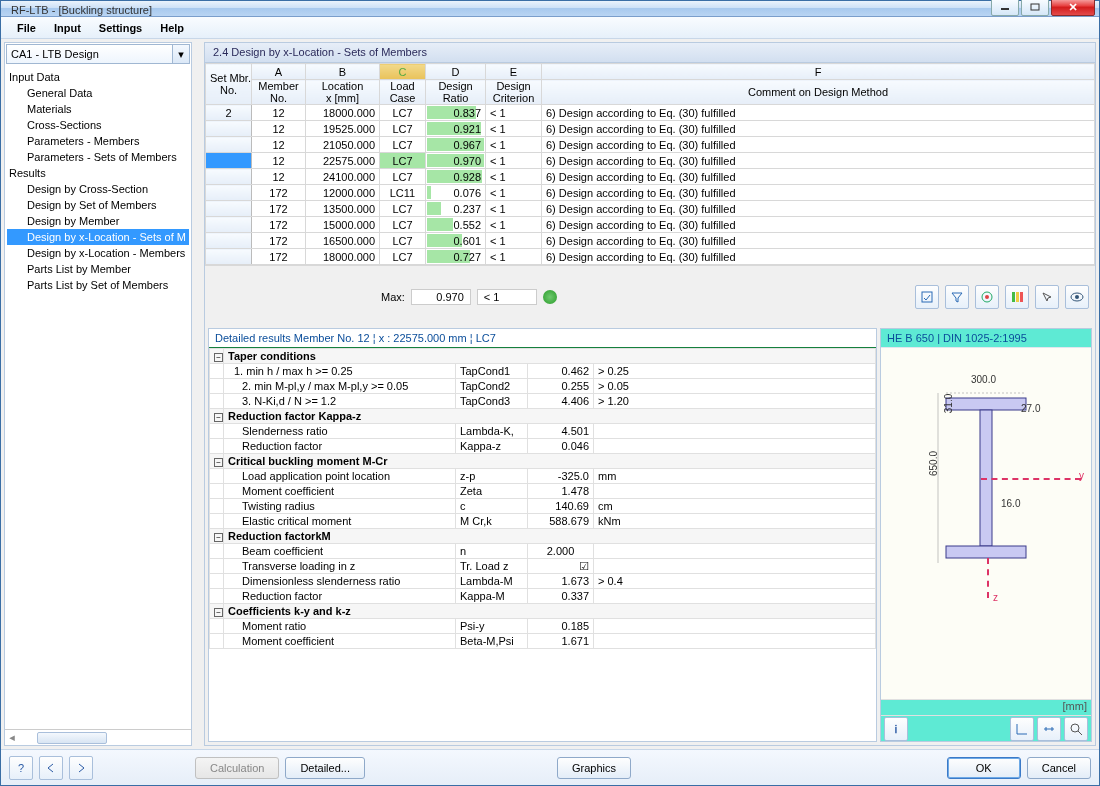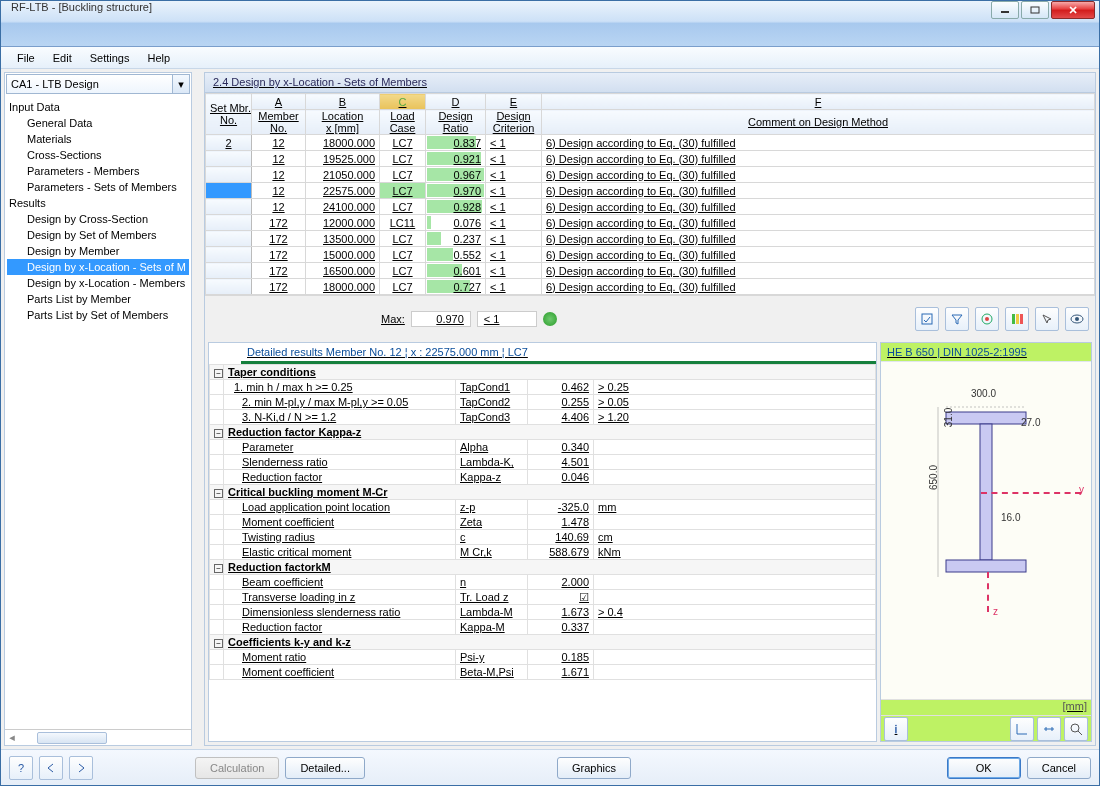--- a/index.html
+++ b/index.html
@@ -1,65 +1,65 @@
 <!DOCTYPE html>
 <html><head>
 <meta charset="utf-8">
 <style>
 * { box-sizing: border-box; font-family: "Segoe UI", Tahoma, sans-serif; font-size: 11px; }
 html, body { margin: 0; padding: 0; height: 100%; background: #fff; }
 .window { width: 1100px; height: 786px; display: flex; flex-direction: column; border: 1px solid #3a6ea5; background: #f0f0f0; }
-.title-bar { height: 46px; background: linear-gradient(#eaf3fc, #cde1f7 45%, #a8c9ee 50%, #b9d5f3); display: flex; align-items: flex-start; padding: 0 4px; border-bottom: 1px solid #7a9ecb; }
+.title-bar { height: 16px; background: linear-gradient(#eaf3fc, #cde1f7 45%, #a8c9ee 50%, #b9d5f3); display: flex; align-items: flex-end; padding: 0 4px; border-bottom: 1px solid #7a9ecb; }
 .title-bar .title-text { color: #333; flex: 1; padding-left: 6px; }
 .title-bar .wctrl { display: flex; gap: 2px; }
 .tbtn { width: 28px; height: 18px; border: 1px solid #8aa; background: linear-gradient(#fafdff,#d5e7f7); border-radius: 2px; display: flex; align-items: center; justify-content: center; }
 .tbtn.close { width: 44px; background: linear-gradient(#f7a9a9,#e63c3c 45%,#d21b1b 50%,#e34a4a); border-color: #8a2a2a; color: #fff; font-weight: bold; }
 .menu-bar { height: 22px; display: flex; align-items: center; background: linear-gradient(#f9fcff,#e6f0fa); border-bottom: 1px solid #c8d7e8; padding-left: 8px; gap: 2px; }
-.menu-bar span { padding: 3px 8px; }
+.menu-bar span { padding: 3px 8px; font-weight: bold; }
 .main-area { flex: 1; display: flex; padding: 3px; gap: 12px; min-height: 0; }
 .sidebar { width: 188px; display: flex; flex-direction: column; border: 1px solid #b9cbe0; background: #fff; }
 .combo { height: 20px; border: 1px solid #a0b7d2; margin: 1px; display: flex; align-items: center; background: linear-gradient(#fff,#eef5fd); }
 .combo span.ctext { flex: 1; padding-left: 4px; }
 .combo .cbtn { width: 17px; height: 100%; border-left: 1px solid #a0b7d2; display: flex; align-items: center; justify-content: center; background: linear-gradient(#f3f8fe,#dbe8f7); }
 .tree { padding: 4px 2px; font-size: 11px; overflow: hidden; }
 .tree .root { padding: 2px 2px; }
 .tree .item { padding: 2px 2px 2px 20px; white-space: nowrap; }
 .tree .item.sel { background: #3399ff; color: #fff; }
 .sidebar-scroll { height: 16px; border-top: 1px solid #ccc; display: flex; align-items: center; margin-top: auto; }
 .sb-thumb { width: 70px; height: 12px; background: linear-gradient(#f4f8fd,#d8e5f3); border: 1px solid #a9bfdb; border-radius: 2px; margin-left: 18px; }
-.content { flex: 1; display: flex; flex-direction: column; border: 1px solid #b9cbe0; min-width: 0; text-decoration: underline; }
+.content { flex: 1; display: flex; flex-direction: column; border: 1px solid #b9cbe0; min-width: 0; }
 .section-header { height: 20px; background: linear-gradient(#e7eef8,#d2dff0); border-bottom: 1px solid #b9cbe0; padding: 3px 8px; color: #2a2a5a; }
 .grid-area { display: flex; flex-direction: column; }
 table.grid { border-collapse: collapse; width: 100%; table-layout: fixed; font-size: 11px; }
 table.grid th, table.grid td { border: 1px solid #d8d8d8; height: 16px; padding: 0 4px; white-space: nowrap; overflow: hidden; }
 table.grid th { background: linear-gradient(#f7fbff,#e6eef8); text-align: center; font-weight: normal; }
 table.grid td { background: #fff; text-align: right; }
 table.grid td.rowhdr { background: linear-gradient(#f7fbff,#e6eef8); text-align: center; border-right: 1px solid #bbb; }
 table.grid td.center { text-align: center; }
 table.grid td.left { text-align: left; }
 table.grid td.sel { background: #3399ff; color: #fff; }
 table.grid th.selcol { background: linear-gradient(#f2d98b,#e9c259); color: #5a4; }
 .ratio-cell { position: relative; text-align: right; }
 .ratio-fill { position: absolute; left: 1px; top: 1px; bottom: 1px; background: #a6e6a6; }
 .ratio-txt { position: relative; }
-.max-row { display: flex; align-items: center; padding: 11px 6px; gap: 6px; border-top: 1px solid #d8d8d8; }
+.max-row { display: flex; align-items: center; padding: 19px 6px; gap: 6px; border-top: 1px solid #d8d8d8; }
 .max-row .maxbox { border: 1px solid #ccc; padding: 1px 6px; width: 60px; text-align: right; background: #fff; }
 .max-row .spacer { flex: 1; }
 .icon-btn { width: 24px; height: 24px; border: 1px solid #a9bfdb; background: linear-gradient(#fefefe,#e7f0fa); border-radius: 2px; display: flex; align-items: center; justify-content: center; }
 .tick { width: 14px; height: 14px; border-radius: 50%; background: radial-gradient(#6ec96e,#2a9c2a); }
 .lower-panels { display: flex; flex: 1; gap: 3px; padding: 0 3px 3px 3px; min-height: 0; }
 .details-panel { flex: 1; border: 1px solid #b9cbe0; background: #fff; display: flex; flex-direction: column; min-width: 0; }
-.details-title { padding: 3px 6px; color: #0a4d9a; border-bottom: 3px solid #15803d; margin-left: 32px; }
+.details-title { padding: 3px 6px; color: #0a4d9a; border-bottom: 1px solid #15803d; }
 .details-scroll { overflow-y: auto; flex: 1; }
 table.details { border-collapse: collapse; width: 100%; table-layout: fixed; font-size: 11px; }
 table.details td { border: 1px solid #e0e0e0; height: 15px; padding: 0 4px; white-space: nowrap; overflow: hidden; }
 table.details tr.section td { background: #f6f6f6; font-weight: normal; }
 td.icon-cell { width: 14px; text-align: center; padding: 0; }
 .box { display: inline-block; width: 9px; height: 9px; border: 1px solid #666; line-height: 7px; font-size: 8px; text-align: center; }
-.cs-panel { width: 212px; border: 1px solid #b9cbe0; background: #bef264; display: flex; flex-direction: column; }
+.cs-panel { width: 212px; border: 1px solid #b9cbe0; background: #5eead4; display: flex; flex-direction: column; }
 .cs-title { padding: 3px 6px; color: #0a4d9a; border-bottom: 1px solid #e0e6ee; font-size: 11px; }
 .cs-drawing { flex: 1; position: relative; background: #fdfdf6; }
 .cs-foot { height: 16px; border-top: 1px solid #e0e0e0; text-align: right; padding: 0 4px; color: #555; }
 .cs-tools { height: 26px; border-top: 1px solid #e0e0e0; display: flex; align-items: center; gap: 3px; padding: 0 3px; }
 .bottom-bar { height: 36px; display: flex; align-items: center; padding: 4px 8px; gap: 6px; border-top: 1px solid #c8d7e8; background: linear-gradient(#f4f8fe,#e6eef8); }
 .bottom-bar .spacer { flex: 1; }
 .win-btn { height: 22px; padding: 0 14px; border: 1px solid #8fa9c9; background: linear-gradient(#fefefe,#e3edf8); border-radius: 3px; display: flex; align-items: center; justify-content: center; }
 .win-btn.disabled { color: #888; background: linear-gradient(#f4f4f4,#e6e6e6); border-color: #c0c0c0; }
 .win-btn.ok { border: 1px solid #3b7ac8; box-shadow: 0 0 0 1px #6da9e6 inset; min-width: 74px; }
 .profile-shape { position: absolute; left: 50%; top: 40px; transform: translateX(-50%); }
@@ -84,21 +84,21 @@
           <svg width="10" height="8">
             <rect x="1" y="1" width="8" height="6" fill="none" stroke="#333"></rect>
           </svg>
         </div>
       <div class="tbtn close">✕</div>
     </div>
   </div>
 
   <div class="menu-bar">
     <span>File</span>
-    <span>Edit</span>
+    <span>Input</span>
     <span>Settings</span>
     <span>Help</span>
   </div>
 
   <div class="main-area">
     <div class="sidebar">
       <div class="combo">
         <span class="ctext">CA1 - LTB Design</span>
         <div class="cbtn">▾</div>
       </div>
@@ -337,27 +337,20 @@
                     <td>TapCond3</td>
                     <td style="text-align:right">4.406</td>
                     <td>&gt; 1.20</td>
                   </tr>
                   <tr class="section">
                     <td class="icon-cell"><span class="box">−</span></td>
                     <td colspan="4" style="font-weight:bold">Reduction factor Kappa-z</td>
                   </tr>
                   <tr>
                     <td class="icon-cell"></td>
-                    <td style="padding-left:18px">Parameter</td>
-                    <td>Alpha</td>
-                    <td style="text-align:right">0.340</td>
-                    <td></td>
-                  </tr>
-                  <tr>
-                    <td class="icon-cell"></td>
                     <td style="padding-left:18px">Slenderness ratio</td>
                     <td>Lambda-K,</td>
                     <td style="text-align:right">4.501</td>
                     <td></td>
                   </tr>
                   <tr>
                     <td class="icon-cell"></td>
                     <td style="padding-left:18px">Reduction factor</td>
                     <td>Kappa-z</td>
                     <td style="text-align:right">0.046</td>
@@ -396,21 +389,21 @@
                     <td>kNm</td>
                   </tr>
                   <tr class="section">
                     <td class="icon-cell"><span class="box">−</span></td>
                     <td colspan="4" style="font-weight:bold">Reduction factorkM</td>
                   </tr>
                   <tr>
                     <td class="icon-cell"></td>
                     <td style="padding-left:18px">Beam coefficient</td>
                     <td>n</td>
-                    <td style="text-align:right">2.000</td>
+                    <td style="text-align:center">2.000</td>
                     <td></td>
                   </tr>
                   <tr>
                     <td class="icon-cell"></td>
                     <td style="padding-left:18px">Transverse loading in z</td>
                     <td>Tr. Load z</td>
                     <td style="text-align:right">☑</td>
                     <td></td>
                   </tr>
                   <tr>

